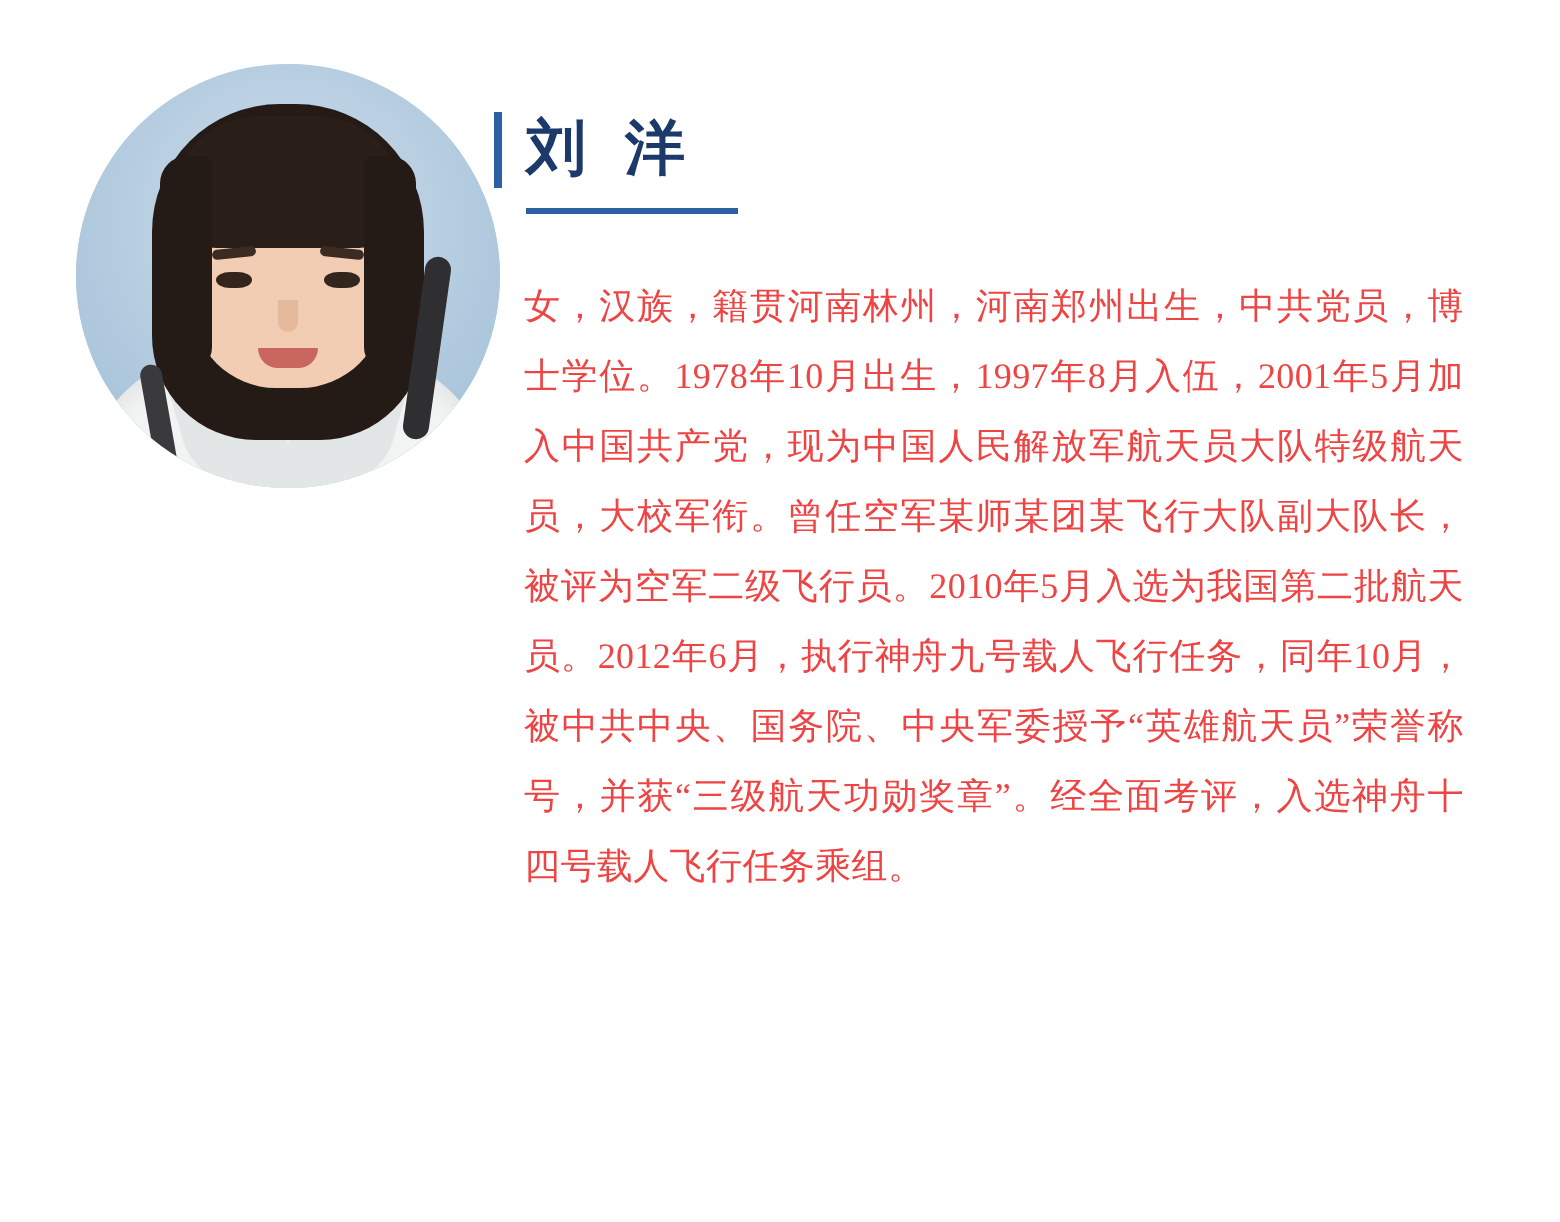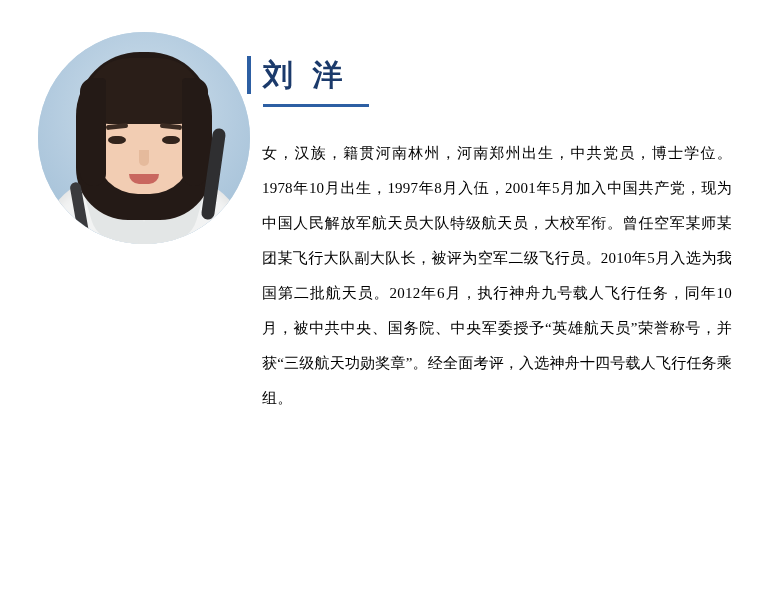--- a/index.html
+++ b/index.html
@@ -217,23 +217,23 @@
     height: 38px;
     background: #2d5fa3;
   }
 
   
   .bio {
     position: absolute;
     left: 262px;
     top: 136px;
     width: 470px;
-    font-size: 15px;
+    font-size: 18px;
     line-height: 35px;
-    color: #000000;
+    color: #ef4444;
     text-align: justify;
     text-justify: inter-character;
     letter-spacing: 0.2px;
     font-family: "Liberation Serif", "DejaVu Serif", serif;
   }
 </style>
 </head>
 <body>
 
 <div class="page">

